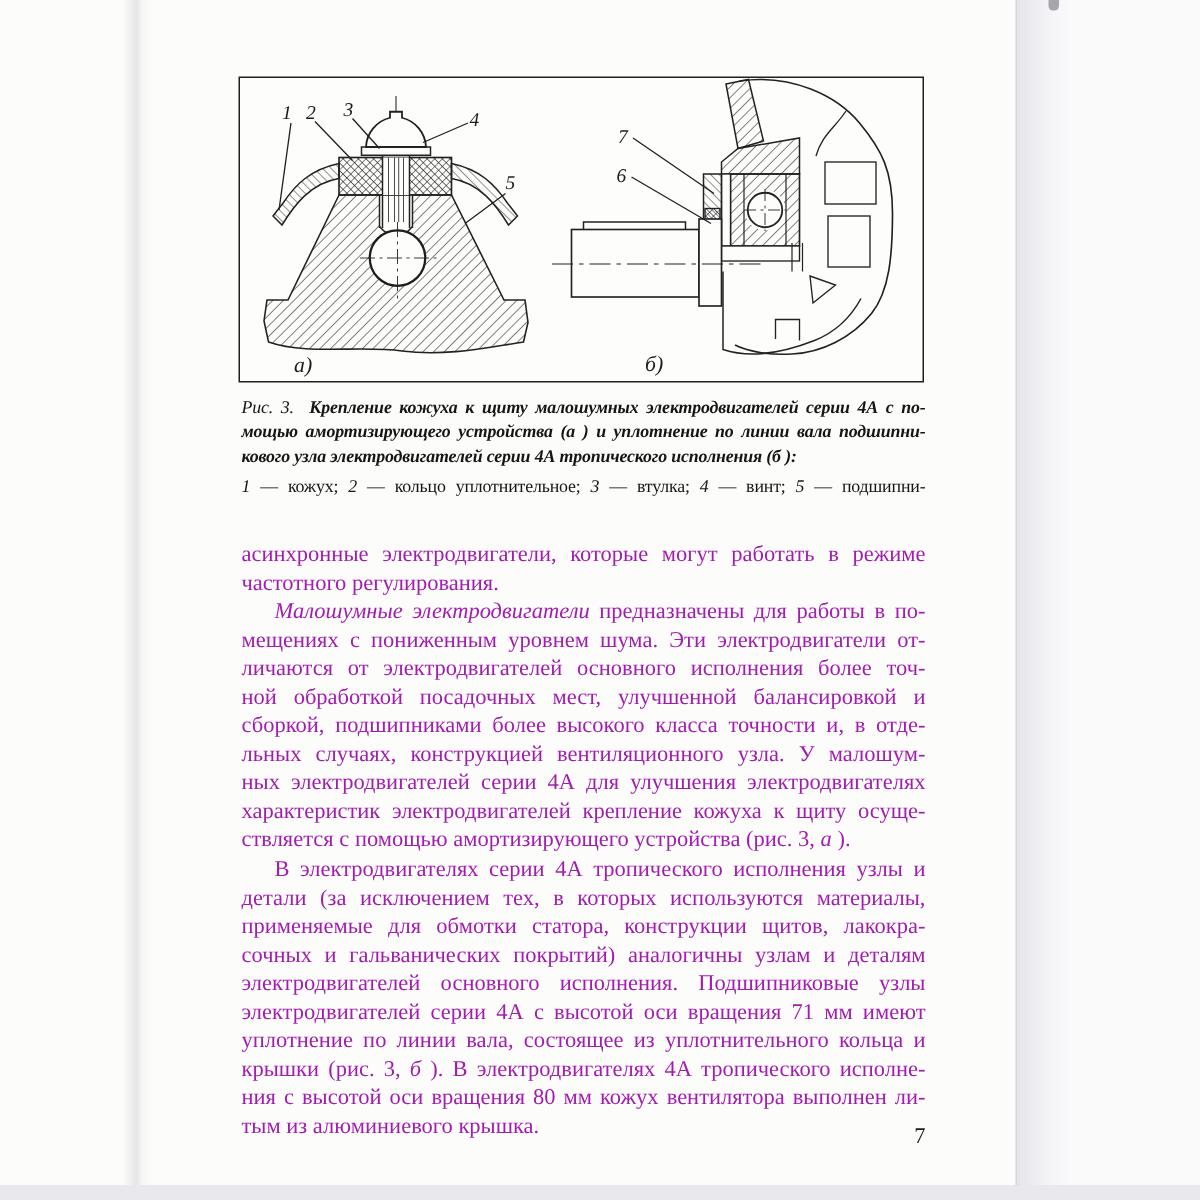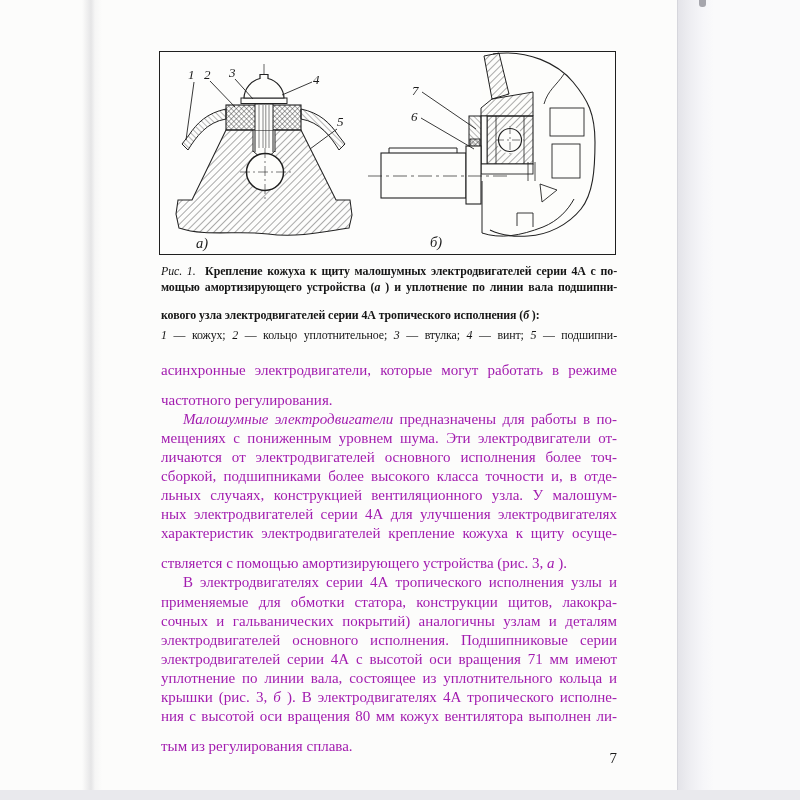--- a/index.html
+++ b/index.html
@@ -18,25 +18,25 @@
   .fig-frame{position:absolute;left:159px;top:51px;width:455px;height:202px;
      border:1.6px solid #1f1f1f;background:#fdfdfc;}
   .fig-frame svg{position:absolute;left:0;top:0;}
   .caption{position:absolute;left:161px;top:263px;width:456px;font-size:11.9px;
      line-height:16.4px;color:#151515;letter-spacing:-0.1px;}
   .body-text{position:absolute;left:161px;top:361px;width:456px;font-size:15px;
      line-height:19.05px;color:#a21caf;}
   .page-num{position:absolute;left:161px;top:750px;width:456px;text-align:right;
      font-size:15px;color:#1a1a1a;}
   .tline{text-align:justify;text-align-last:justify;}
-  .tline.last{text-align-last:left;margin-top:11px;}
+  .tline.last{text-align-last:left;}
   .tline.indent{text-indent:22px;}
   .tline.gap{margin-top:4px;}
   .it{font-style:italic;}
-  .bd{font-weight:bold;}
+  .bd{font-weight:bold;font-style:italic;}
   svg text{font-family:"Liberation Serif",serif;font-style:italic;font-size:13px;fill:#1b1b1b;}
   svg text.sub{font-size:14.5px;}
 </style>
 </head>
 <body>
 
 <div class="stage">
   <div class="photo">
     <div class="page-curl-shadow"></div>
 
@@ -125,45 +125,47 @@
 
           <path d="M262,40 L316,77 M261,66 L314,97" stroke="#222" stroke-width="0.9" fill="none"></path>
           <text x="252" y="43">7</text>
           <text x="251" y="69">6</text>
           <text x="270" y="195" class="sub">б)</text>
         </g>
       </svg>
     </div>
 
     <div class="caption">
-        <div class="tline"><span class="it">Рис. 1.</span><span class="bd">&nbsp; Крепление кожуха к щиту малошумных электродвигателей серии 4А с по-</span></div>
+        <div class="tline"><span class="it">Рис. 3.</span><span class="bd">&nbsp; Крепление кожуха к щиту малошумных электродвигателей серии 4А с по-</span></div>
         <div class="tline"><span class="bd">мощью амортизирующего устройства (</span><span class="it bd">а</span><span class="bd"> ) и уплотнение по линии вала подшипни-</span></div>
         <div class="tline last"><span class="bd">кового узла электродвигателей серии 4А тропического исполнения (</span><span class="it bd">б</span><span class="bd"> ):</span></div>
         <div class="tline gap"><span class="it">1</span><span> — кожух; </span><span class="it">2</span><span> — кольцо уплотнительное; </span><span class="it">3</span><span> — втулка; </span><span class="it">4</span><span> — винт; </span><span class="it">5</span><span> — подшипни-</span></div>
       </div>
     <div class="body-text">
         <div class="tline"><span>асинхронные электродвигатели, которые могут работать в режиме</span></div>
         <div class="tline last"><span>частотного регулирования.</span></div>
         <div class="tline indent"><span class="it">Малошумные электродвигатели</span><span> предназначены для работы в по-</span></div>
         <div class="tline"><span>мещениях с пониженным уровнем шума. Эти электродвигатели от-</span></div>
         <div class="tline"><span>личаются от электродвигателей основного исполнения более точ-</span></div>
+        <div class="tline"><span>ной обработкой посадочных мест, улучшенной балансировкой и</span></div>
         <div class="tline"><span>сборкой, подшипниками более высокого класса точности и, в отде-</span></div>
         <div class="tline"><span>льных случаях, конструкцией вентиляционного узла. У малошум-</span></div>
         <div class="tline"><span>ных электродвигателей серии 4А для улучшения электродвигателях</span></div>
         <div class="tline"><span>характеристик электродвигателей крепление кожуха к щиту осуще-</span></div>
         <div class="tline last"><span>ствляется с помощью амортизирующего устройства (рис. 3, </span><span class="it">а</span><span> ).</span></div>
         <div class="tline indent"><span>В электродвигателях серии 4А тропического исполнения узлы и</span></div>
+        <div class="tline"><span>детали (за исключением тех, в которых используются материалы,</span></div>
         <div class="tline"><span>применяемые для обмотки статора, конструкции щитов, лакокра-</span></div>
         <div class="tline"><span>сочных и гальванических покрытий) аналогичны узлам и деталям</span></div>
-        <div class="tline"><span>электродвигателей основного исполнения. Подшипниковые серии</span></div>
+        <div class="tline"><span>электродвигателей основного исполнения. Подшипниковые узлы</span></div>
         <div class="tline"><span>электродвигателей серии 4А с высотой оси вращения 71 мм имеют</span></div>
         <div class="tline"><span>уплотнение по линии вала, состоящее из уплотнительного кольца и</span></div>
         <div class="tline"><span>крышки (рис. 3, </span><span class="it">б</span><span> ). В электродвигателях 4А тропического исполне-</span></div>
         <div class="tline"><span>ния с высотой оси вращения 80 мм кожух вентилятора выполнен ли-</span></div>
-        <div class="tline last"><span>тым из регулирования сплава.</span></div>
+        <div class="tline last"><span>тым из алюминиевого крышка.</span></div>
       </div>
     <div class="page-num">7</div>
   </div>
 
   <div class="right-shade"></div>
   <div class="bottom-shade"></div>
   <div class="scroll-nub"></div>
 </div>
 
 </body></html>

